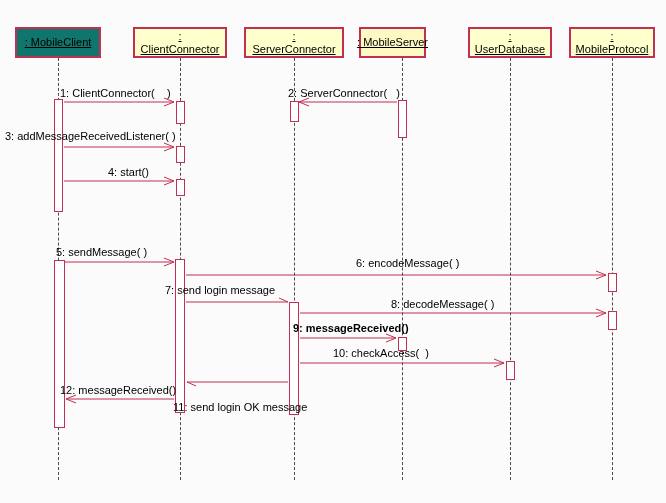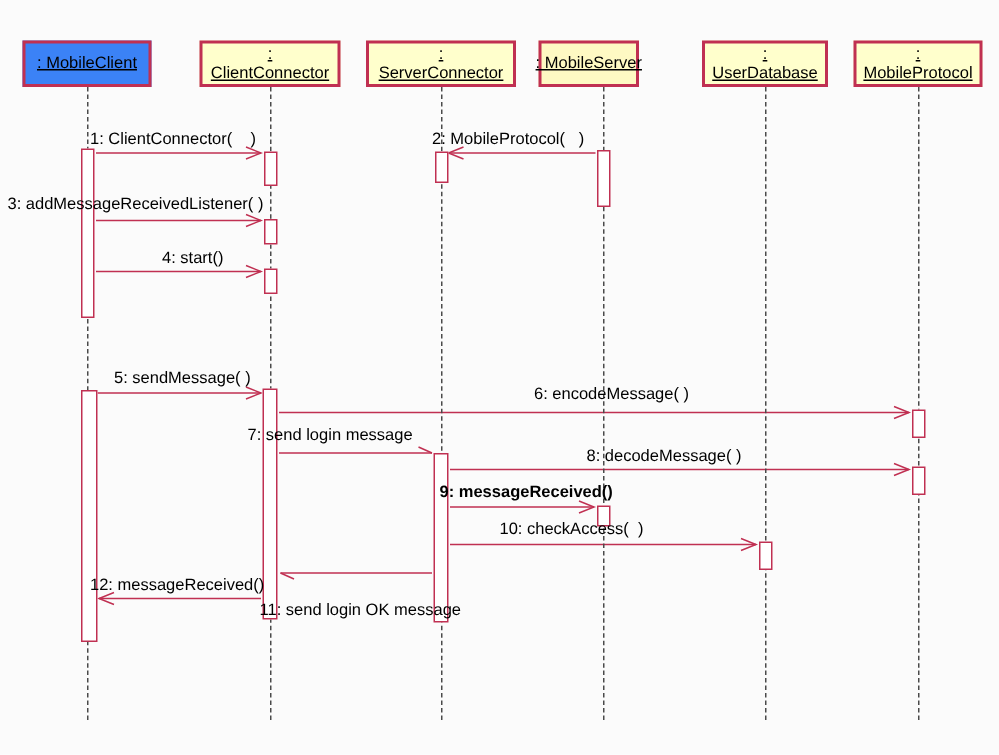--- a/index.html
+++ b/index.html
@@ -89,21 +89,21 @@
       <g>
         <line x1="288" y1="382" x2="187" y2="382" stroke="#c03052"></line>
         <polyline points="187,382 196,386" fill="none" stroke="#c03052"></polyline>
       </g>
       <g>
         <line x1="174" y1="399" x2="66" y2="399" stroke="#c03052"></line>
         <polyline points="76,395 66,399 76,403" fill="none" stroke="#c03052"></polyline>
       </g>
     </svg>
 <div class="lifeline" style="left: 58px; top: 58px; height: 422px; border-left-color: rgb(74, 74, 74);"></div>
-    <div class="head" style="left: 15px; top: 27px; width: 86px; height: 31px; background: #3b82f6; border: 2px solid rgb(192, 48, 82);">
+    <div class="head" style="left: 15px; top: 27px; width: 86px; height: 31px; background: #0f766e; border: 2px solid rgb(192, 48, 82);">
       <div class="hline">: MobileClient</div>
     </div>
     <div class="lifeline" style="left: 180px; top: 58px; height: 422px; border-left-color: rgb(74, 74, 74);"></div>
     <div class="head" style="left: 133px; top: 27px; width: 94px; height: 31px; background: rgb(255, 255, 204); border: 2px solid rgb(192, 48, 82);">
       <div class="hline">:</div>
       <div class="hline">ClientConnector</div>
     </div>
     <div class="lifeline" style="left: 294px; top: 58px; height: 422px; border-left-color: rgb(74, 74, 74);"></div>
     <div class="head" style="left: 244px; top: 27px; width: 100px; height: 31px; background: rgb(255, 255, 204); border: 2px solid rgb(192, 48, 82);">
       <div class="hline">:</div>
@@ -130,24 +130,24 @@
     <div class="activation" style="left: 175.5px; top: 179px; width: 9px; height: 17px; border: 1px solid rgb(192, 48, 82);"></div>
     <div class="activation" style="left: 175px; top: 259px; width: 10px; height: 154px; border: 1px solid rgb(192, 48, 82);"></div>
     <div class="activation" style="left: 289.5px; top: 101px; width: 9px; height: 21px; border: 1px solid rgb(192, 48, 82);"></div>
     <div class="activation" style="left: 289px; top: 302px; width: 10px; height: 113px; border: 1px solid rgb(192, 48, 82);"></div>
     <div class="activation" style="left: 397.5px; top: 100px; width: 9px; height: 38px; border: 1px solid rgb(192, 48, 82);"></div>
     <div class="activation" style="left: 397.5px; top: 337px; width: 9px; height: 14px; border: 1px solid rgb(192, 48, 82);"></div>
     <div class="activation" style="left: 505.5px; top: 361px; width: 9px; height: 19px; border: 1px solid rgb(192, 48, 82);"></div>
     <div class="activation" style="left: 607.5px; top: 273px; width: 9px; height: 19px; border: 1px solid rgb(192, 48, 82);"></div>
     <div class="activation" style="left: 607.5px; top: 311px; width: 9px; height: 19px; border: 1px solid rgb(192, 48, 82);"></div>
     <div class="msg-label" style="left: 60px; top: 87px;">1: ClientConnector(    )</div>
-    <div class="msg-label" style="left: 288px; top: 87px;">2: MobileProtocol(   )</div>
+    <div class="msg-label" style="left: 288px; top: 87px;">2: ServerConnector(   )</div>
     <div class="msg-label" style="left: 5px; top: 130px;">3: addMessageReceivedListener( )</div>
     <div class="msg-label" style="left: 108px; top: 166px;">4: start()</div>
-    <div class="msg-label" style="left: 76px; top: 246px; text-align: center;">5: sendMessage( )</div>
+    <div class="msg-label" style="left: 56px; top: 246px; text-align: center;">5: sendMessage( )</div>
     <div class="msg-label" style="left: 340px; top: 257px; padding-left: 16px;">6: encodeMessage( )</div>
     <div class="msg-label" style="left: 165px; top: 284px;">7: send login message</div>
     <div class="msg-label" style="left: 391px; top: 298px;">8: decodeMessage( )</div>
     <div class="msg-label" style="left: 293px; top: 322px; font-weight: bold;">9: messageReceived()</div>
     <div class="msg-label" style="left: 333px; top: 347px;">10: checkAccess(  )</div>
     <div class="msg-label" style="left: 173px; top: 365px; margin-top: 36px;">11: send login OK message</div>
     <div class="msg-label" style="left: 60px; top: 384px;">12: messageReceived()</div>
   </div>
 
 </body></html>

